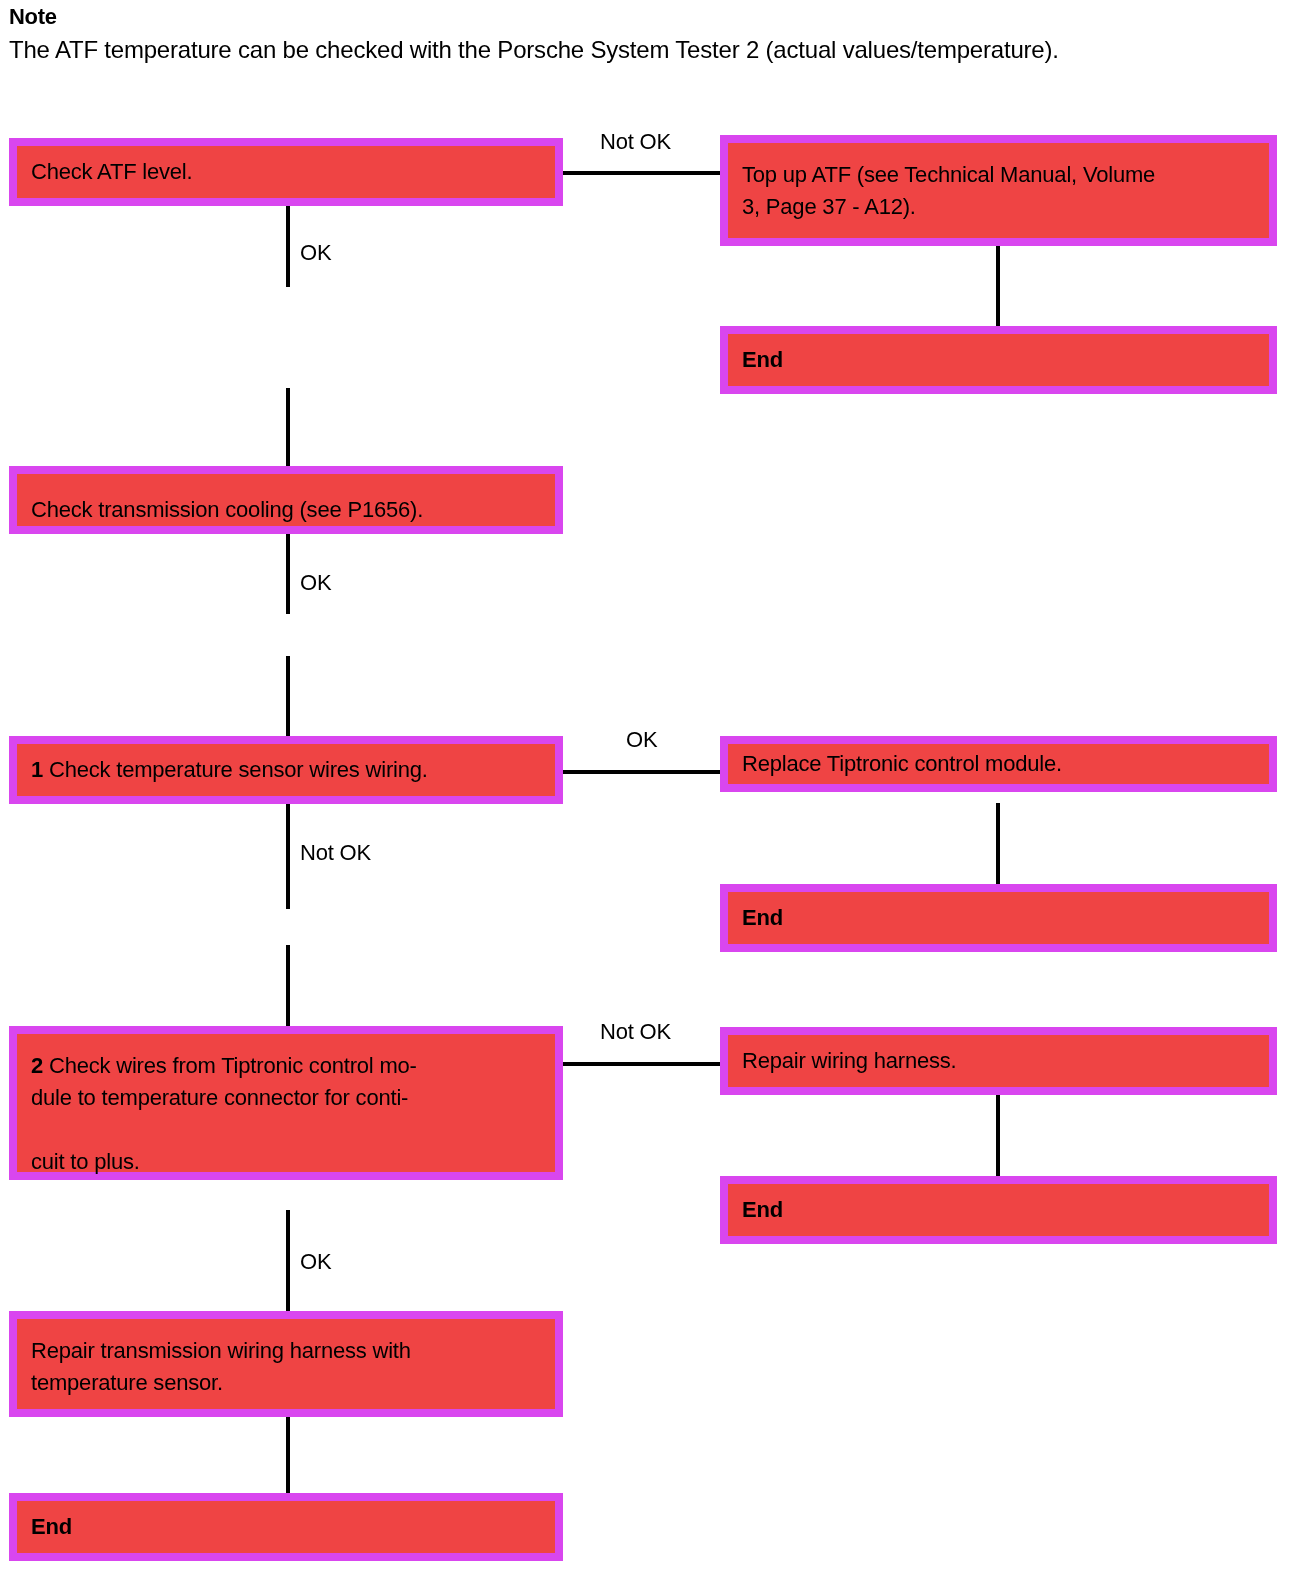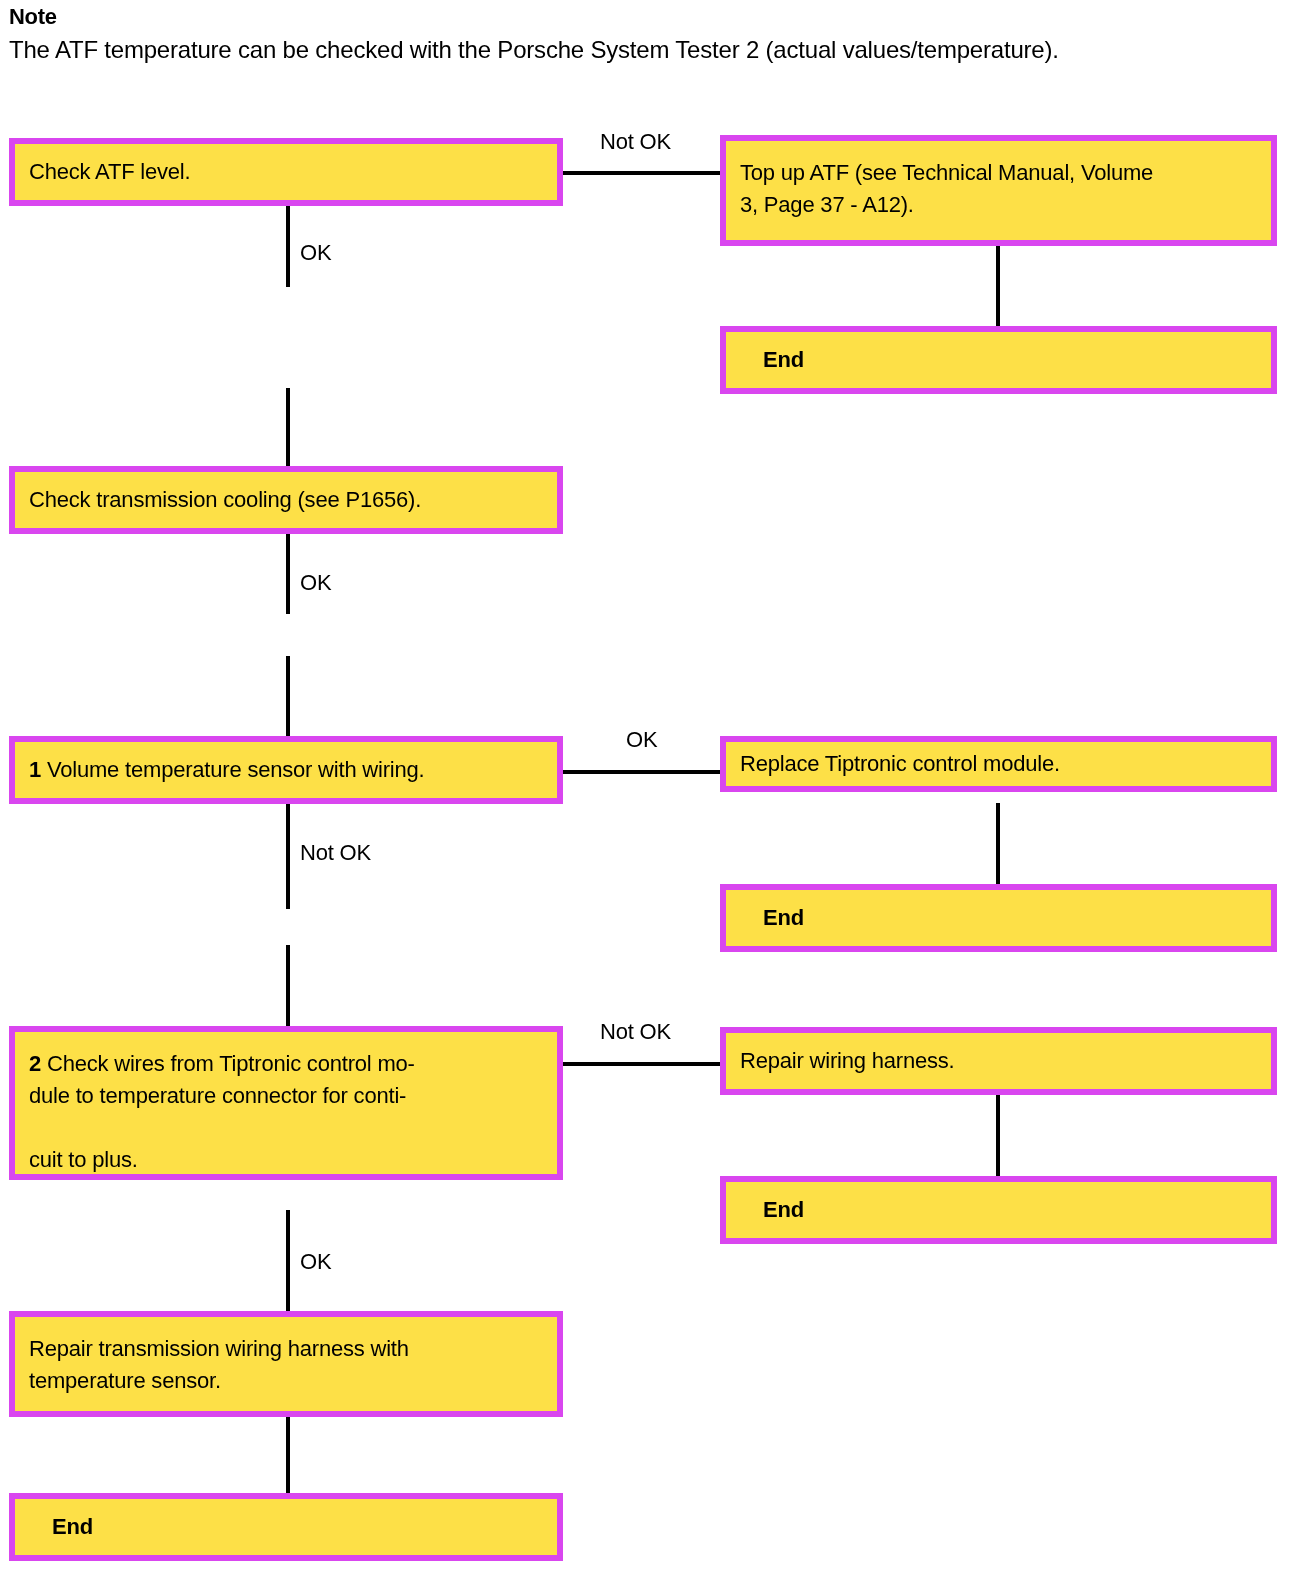--- a/index.html
+++ b/index.html
@@ -26,42 +26,41 @@
   .note-text {
     position: absolute;
     left: 9px;
     top: 36px;
     font-size: 24px;
     letter-spacing: -0.2px;
     white-space: nowrap;
   }
   .box {
     position: absolute;
-    border: 6px solid #d946ef;
-    background: #fde047;
+    border: 8px solid #d946ef;
+    background: #ef4444;
     box-sizing: border-box;
     display: flex;
     align-items: center;
   }
   .box .box-text {
     font-size: 22px;
     line-height: 32px;
     padding: 0 14px;
     letter-spacing: -0.2px;
   }
   .box.top-align .box-text {
     align-self: flex-start;
     padding-top: 16px;
   }
   .box-text b {
     font-weight: bold;
   }
   .end-text {
     font-weight: bold;
-    margin-left: 23px;
   }
   .vline {
     position: absolute;
     width: 4px;
     background: #000000;
   }
   .hline {
     position: absolute;
     height: 4px;
     background: #000000;
@@ -116,26 +115,26 @@
 </div>
 
 <div class="box top-align" style="left:720px; top:135px; width:557px; height:111px;">
   <span class="box-text"><span>Top up ATF (see Technical Manual, Volume</span><br><span>3, Page 37 - A12).</span></span>
 </div>
 
 <div class="box" style="left:720px; top:326px; width:557px; height:68px;">
   <span class="box-text end-text">End</span>
 </div>
 
-<div class="box" style="left:9px; top:466px; width:554px; height:68px;">
+<div class="box" style="left:9px; top:466px; width:554px; height:68px;align-items:flex-end;">
   <span class="box-text">Check transmission cooling (see P1656).</span>
 </div>
 
 <div class="box" style="left:9px; top:736px; width:554px; height:68px;">
-  <span class="box-text"><b>1</b><span> Volume temperature sensor with wiring.</span></span>
+  <span class="box-text"><b>1</b><span> Check temperature sensor wires wiring.</span></span>
 </div>
 
 <div class="box" style="left:720px; top:736px; width:557px; height:56px;">
   <span class="box-text">Replace Tiptronic control module.</span>
 </div>
 
 <div class="box" style="left:720px; top:884px; width:557px; height:68px;">
   <span class="box-text end-text">End</span>
 </div>
 

